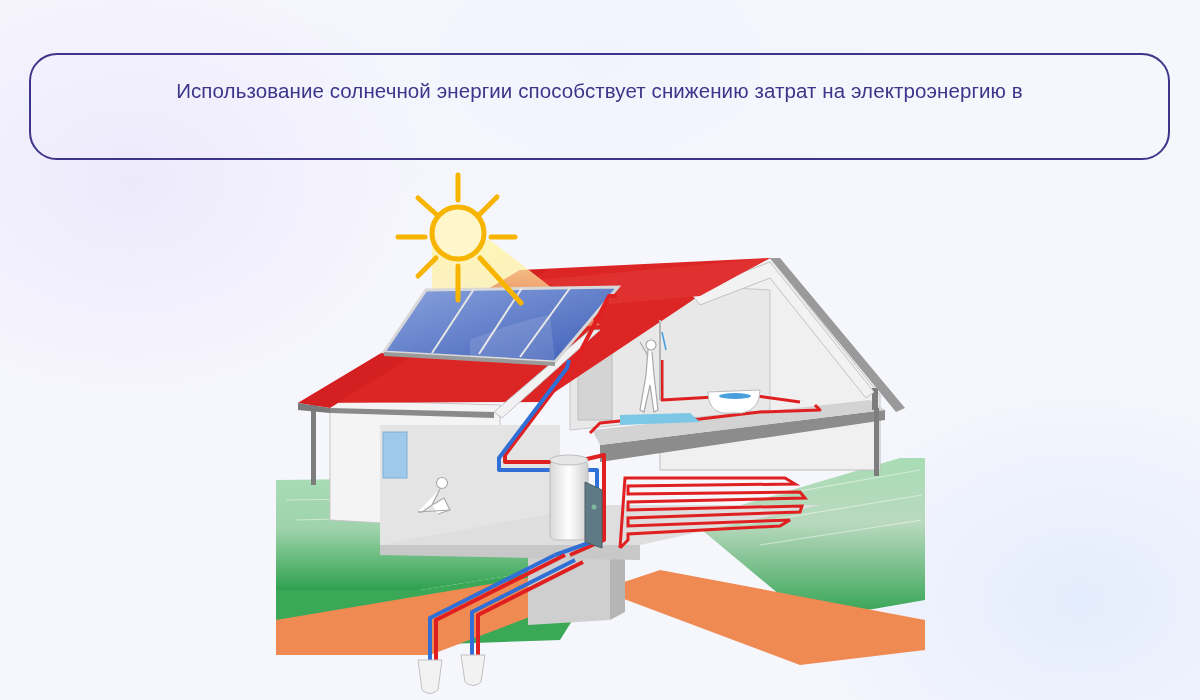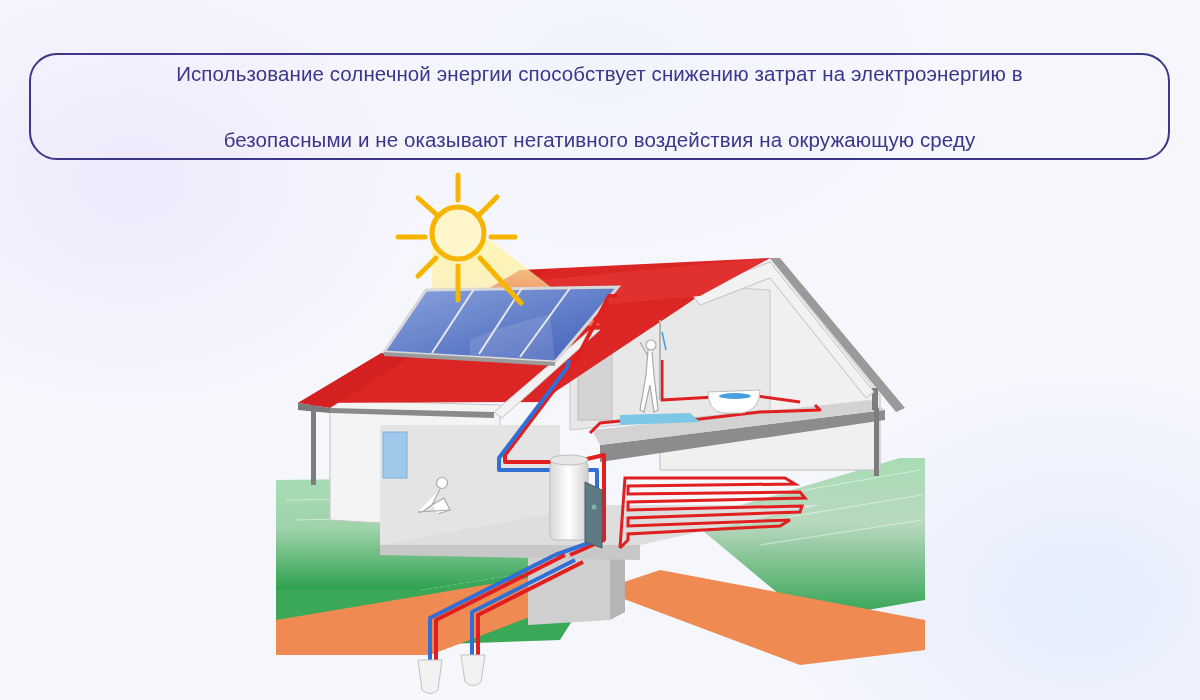--- a/index.html
+++ b/index.html
@@ -48,21 +48,20 @@
       height: 530px;
     }
   </style>
 </head>
 <body>
 
 <div class="info-box">
   <p class="info-text">
     <span>Использование солнечной энергии способствует снижению затрат на электроэнергию в</span><br>
     <br>
-    <span>безопасными и не оказывают негативного воздействия на окружающую среду</span>
   </p>
 </div>
 
 <svg class="illustration" viewBox="270 170 660 530" xmlns="http://www.w3.org/2000/svg">
   <defs>
     <linearGradient id="grassL" x1="0" y1="0" x2="0" y2="1">
       <stop offset="0" stop-color="#a8dcb4"></stop>
       <stop offset="0.45" stop-color="#9fd3ab"></stop>
       <stop offset="1" stop-color="#2ea14e"></stop>
     </linearGradient>

